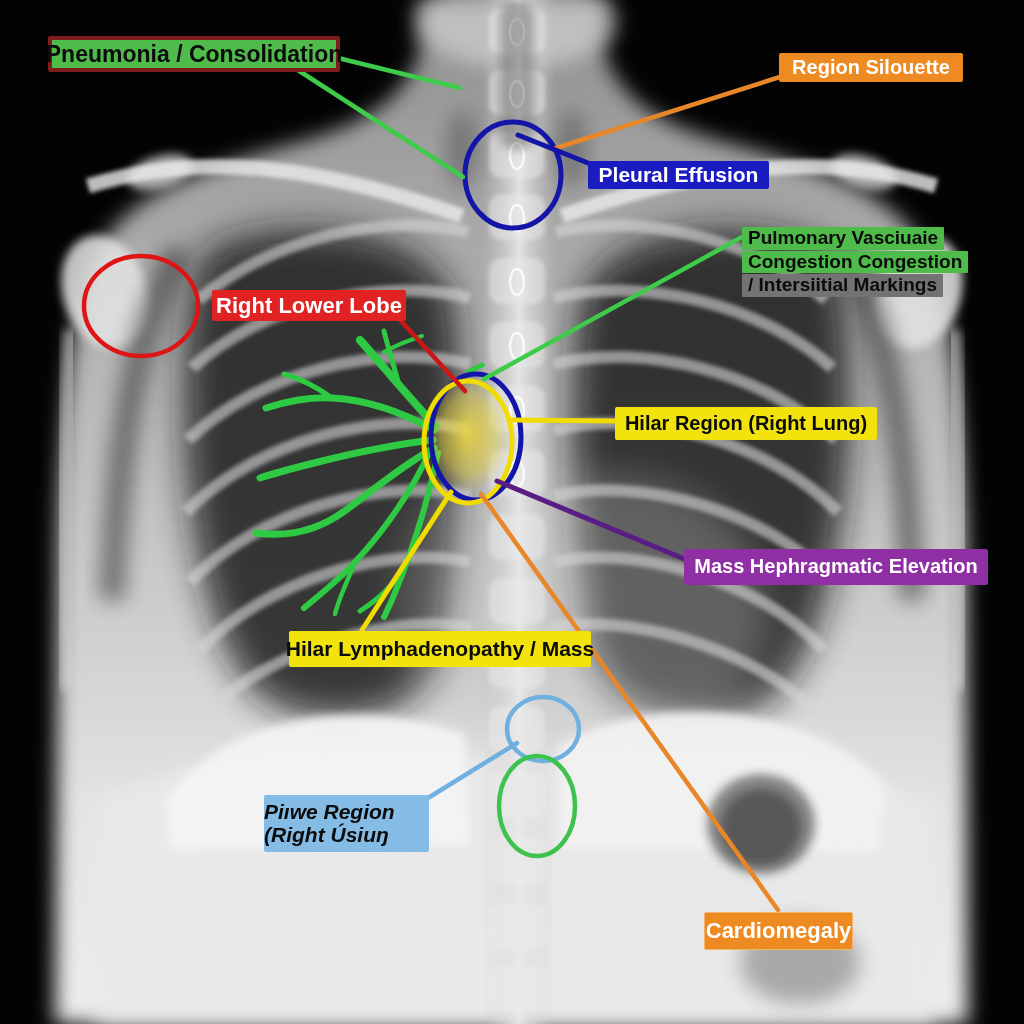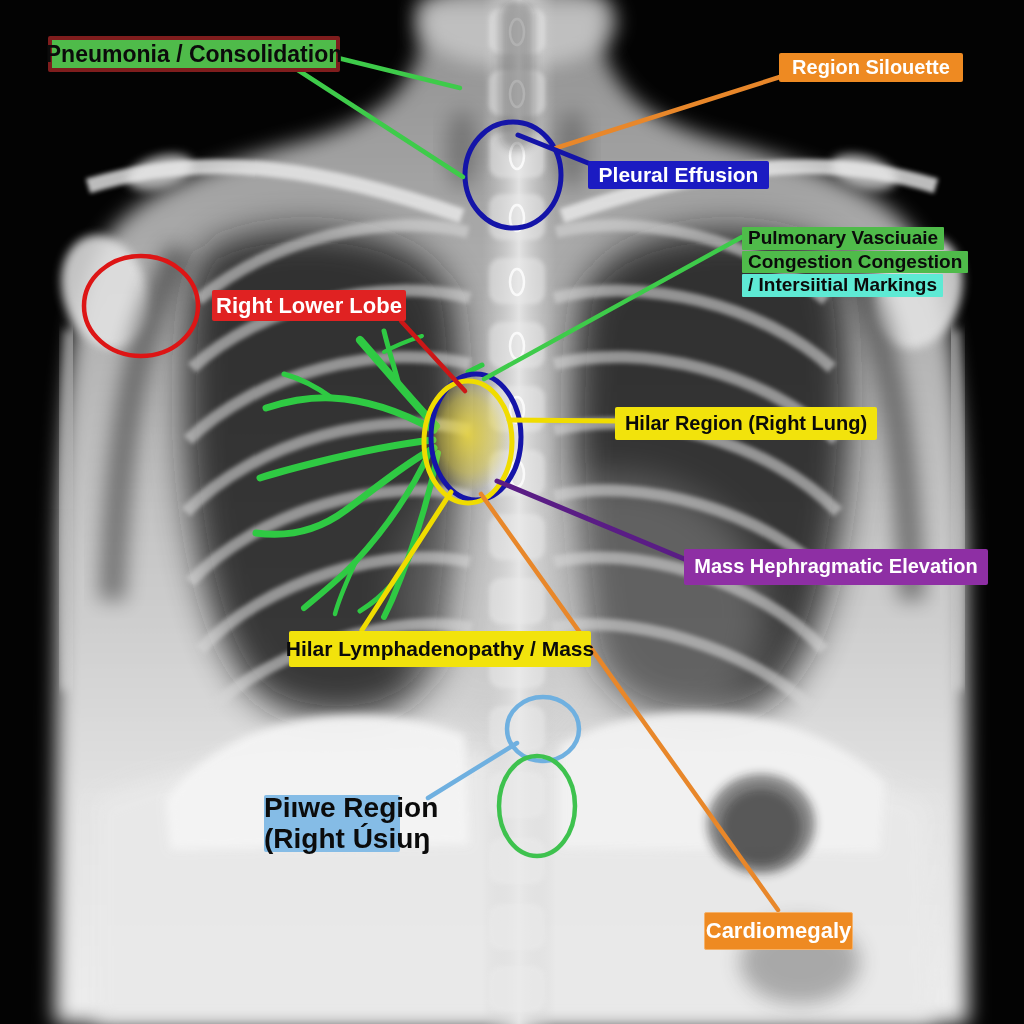--- a/index.html
+++ b/index.html
@@ -15,21 +15,21 @@
   
   #lbl-pneumonia{left:48px;top:36px;width:284px;height:28px;font-size:23px;border:4px solid #7f1d1d;}
   #lbl-cardiac{left:779px;top:53px;width:184px;height:29px;font-size:20px;}
   #lbl-pleural{left:588px;top:161px;width:181px;height:28px;font-size:21px;}
   #lbl-pulmonary{left:742px;top:226px;width:222px;font-size:19px;background:transparent!important;}
   #lbl-pulmonary .strip{margin-top:1px;}
   #lbl-rll{left:212px;top:290px;width:194px;height:31px;font-size:22px;}
   #lbl-hilar-region{left:615px;top:407px;width:262px;height:33px;font-size:20px;}
   #lbl-diaphragm{left:684px;top:549px;width:304px;height:36px;font-size:20px;}
   #lbl-hilar-lymph{left:289px;top:631px;width:302px;height:36px;font-size:21px;}
-  #lbl-piuwe{left:264px;top:795px;width:136px;height:57px;font-size:28px;}
+  #lbl-piuwe{left:264px;top:795px;width:165px;height:57px;font-size:21px;font-style:italic;}
   #lbl-cardiomegaly{left:704px;top:912px;width:147px;height:36px;font-size:22px;border:1px solid #f5b26a;}
 </style>
 </head>
 <body>
 
 <div id="stage">
 
   <svg viewBox="0 0 1024 1024" aria-hidden="true">
     <defs>
       <linearGradient id="gBody" x1="0" y1="0" x2="0" y2="1">
@@ -212,21 +212,21 @@
 
   <div class="label ink-dark" id="lbl-pneumonia" style="background-color: rgb(79, 187, 74);">Pneumonia / Consolidation</div>
 
   <div class="label ink-light" id="lbl-cardiac" style="background-color: rgb(238, 138, 34);">Region Silouette</div>
 
   <div class="label ink-light" id="lbl-pleural" style="background-color: rgb(27, 27, 194);">Pleural Effusion</div>
 
   <div class="label multiline ink-dark" id="lbl-pulmonary">
     <span class="strip" style="background-color: rgb(79, 187, 74);">Pulmonary Vasciuaie</span>
     <span class="strip" style="background-color: rgb(79, 187, 74);">Congestion Congestion</span>
-    <span class="strip" style="background-color: #5eead4;">/ Intersiitial Markings</span>
+    <span class="strip" style="background-color: #737373;">/ Intersiitial Markings</span>
   </div>
 
   <div class="label ink-light" id="lbl-rll" style="background-color: rgb(224, 34, 34);">Right Lower Lobe</div>
 
   <div class="label ink-dark" id="lbl-hilar-region" style="background-color: rgb(242, 227, 12);">Hilar Region (Right Lung)</div>
 
   <div class="label ink-light" id="lbl-diaphragm" style="background-color: rgb(142, 47, 164);">Mass Hephragmatic Elevation</div>
 
   <div class="label ink-dark" id="lbl-hilar-lymph" style="background-color: rgb(242, 227, 12);">Hilar Lymphadenopathy / Mass</div>
 

